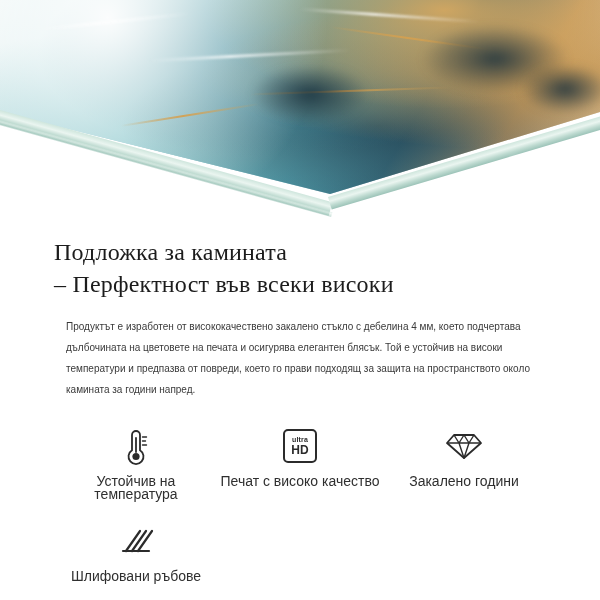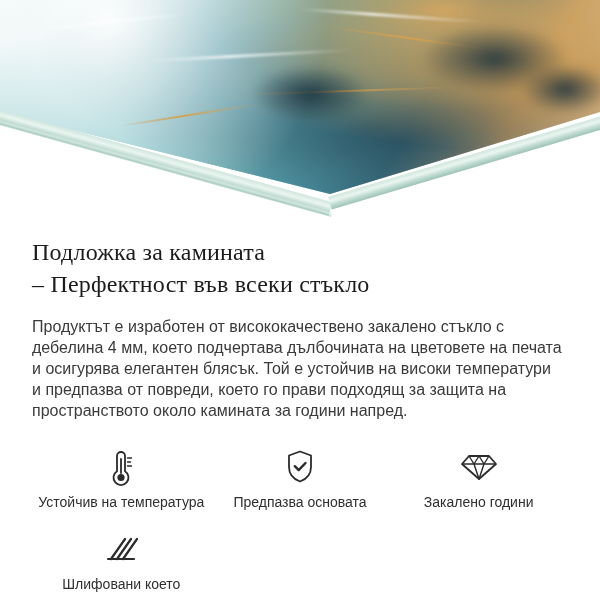--- a/index.html
+++ b/index.html
@@ -100,38 +100,38 @@
     width: 34px;
     height: 2px;
     margin-left: -17px;
     margin-top: -1px;
     box-shadow: 0 0 6px 2px rgba(255,255,255,0.9);
   }
 
   
   .content {
     position: relative;
-    padding: 0 32px;
+    padding: 0 54px;
     box-sizing: border-box;
   }
   .headline {
     margin: 14px 0 0 0;
     font-family: "Liberation Serif", serif;
     font-size: 24px;
     line-height: 32px;
     color: #1c1c1c;
     font-weight: 400;
     letter-spacing: 0.2px;
   }
   .headline .line2 {
     display: block;
   }
   .body-copy {
-    margin: 16px 0 0 0;
-    font-size: 16px;
+    margin: 16px 0 0 12px;
+    font-size: 10px;
     line-height: 21px;
     color: #3a3a3a;
     max-width: 530px;
   }
 
   
   .features {
     position: relative;
     margin-top: 24px;
     display: grid;
@@ -204,66 +204,66 @@
       <div class="edge-band" style="left:328px; top:197px; width:285px; height:13px; transform-origin:left top; transform:rotate(-16.5deg);"></div>
       <div class="edge-band" style="left:0; top:120px; width:345px; height:5px; opacity:0.55; transform-origin:left top; transform:rotate(15.5deg);"></div>
       <div class="sparkle" style="left:498px; top:160px;"></div>
     </div>
   </div>
 
   <div class="content">
 
     <h1 class="headline">
       <span>Подложка за камината</span>
-      <span class="line2">– Перфектност във всеки стъкло</span>
+      <span class="line2">– Перфектност във всеки високи</span>
     </h1>
 
     <p class="body-copy">Продуктът е изработен от висококачествено закалено стъкло с дебелина 4 мм, което подчертава дълбочината на цветовете на печата и осигурява елегантен блясък. Той е устойчив на високи температури и предпазва от повреди, което го прави подходящ за защита на пространството около камината за години напред.</p>
 
     <div class="features">
 
       <div class="feature">
         <div class="feature-icon">
           <svg width="34" height="40" viewBox="0 0 34 40" fill="none">
             <path d="M17 5a4 4 0 0 1 4 4v15.2a7.5 7.5 0 1 1-8 0V9a4 4 0 0 1 4-4z" stroke="#2b2b2b" stroke-width="1.8"></path>
             <path d="M17 12v14" stroke="#2b2b2b" stroke-width="1.8" stroke-linecap="round"></path>
             <circle cx="17" cy="30.5" r="3.6" fill="#2b2b2b"></circle>
             <path d="M23.5 11h4M23.5 15h3M23.5 19h4" stroke="#2b2b2b" stroke-width="1.4" stroke-linecap="round"></path>
           </svg>
         </div>
         <div class="feature-label">Устойчив на температура</div>
       </div>
 
-
-      <div class="feature">
-        <div class="feature-icon">
-          <svg width="34" height="40" viewBox="0 0 34 40" fill="none">
-            <path d="M17 4.5l11 4v11.5c0 7-4.7 12.2-11 14.5C10.7 32.2 6 27 6 20V8.5l11-4z" stroke="#2b2b2b" stroke-width="1.8" stroke-linejoin="round"></path>
-            <path d="M11.8 19.2l3.9 3.9 6.8-7.1" stroke="#2b2b2b" stroke-width="2.4" stroke-linecap="round" stroke-linejoin="round"></path>
-          </svg>
-        </div>
-        <div class="feature-label">Предпазва основата</div>
-      </div>
+      <div class="feature">
+        <div class="feature-icon">
+          <div class="ultrahd-box">
+            <span class="u1">ultra</span>
+            <span class="u2">HD</span>
+          </div>
+        </div>
+        <div class="feature-label">Печат с високо качество</div>
+      </div>
+
 
       <div class="feature">
         <div class="feature-icon">
           <svg width="40" height="34" viewBox="0 0 40 34" fill="none">
             <path d="M10 6h20l7 8-17 15L3 14l7-8z" stroke="#2b2b2b" stroke-width="1.8" stroke-linejoin="round"></path>
             <path d="M3 14h34M10 6l5 8 5-8 5 8 5-8M15 14l5 15 5-15" stroke="#2b2b2b" stroke-width="1.4" stroke-linejoin="round"></path>
           </svg>
         </div>
         <div class="feature-label">Закалено години</div>
       </div>
 
       <div class="feature">
         <div class="feature-icon">
           <svg width="40" height="34" viewBox="0 0 40 34" fill="none">
             <path d="M10 27L24 7M16 27L30 7M22 27L36 7" stroke="#2b2b2b" stroke-width="2.2" stroke-linecap="round"></path>
             <path d="M7 27h26" stroke="#2b2b2b" stroke-width="2.2" stroke-linecap="round"></path>
           </svg>
         </div>
-        <div class="feature-label">Шлифовани което</div>
+        <div class="feature-label">Шлифовани ръбове</div>
       </div>
 
 
     </div>
   </div>
 </div>
 
 </body></html>

